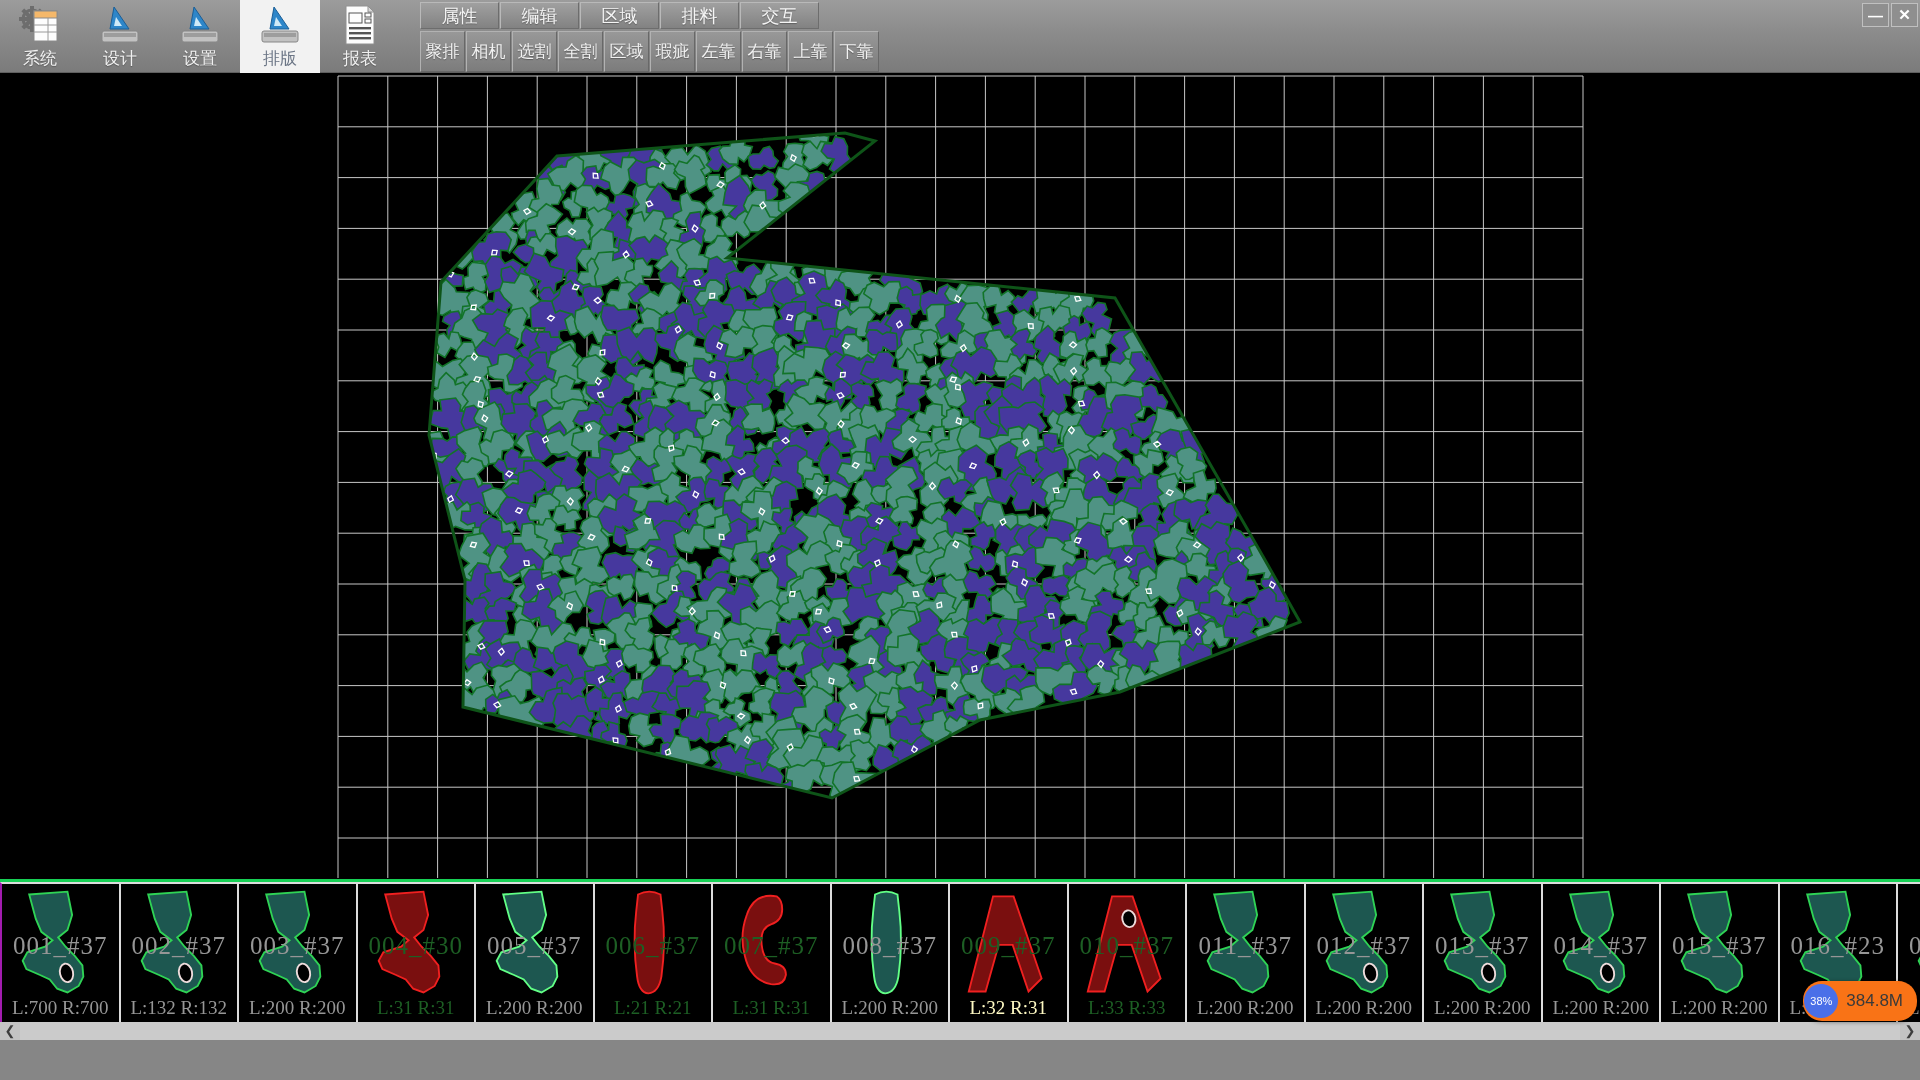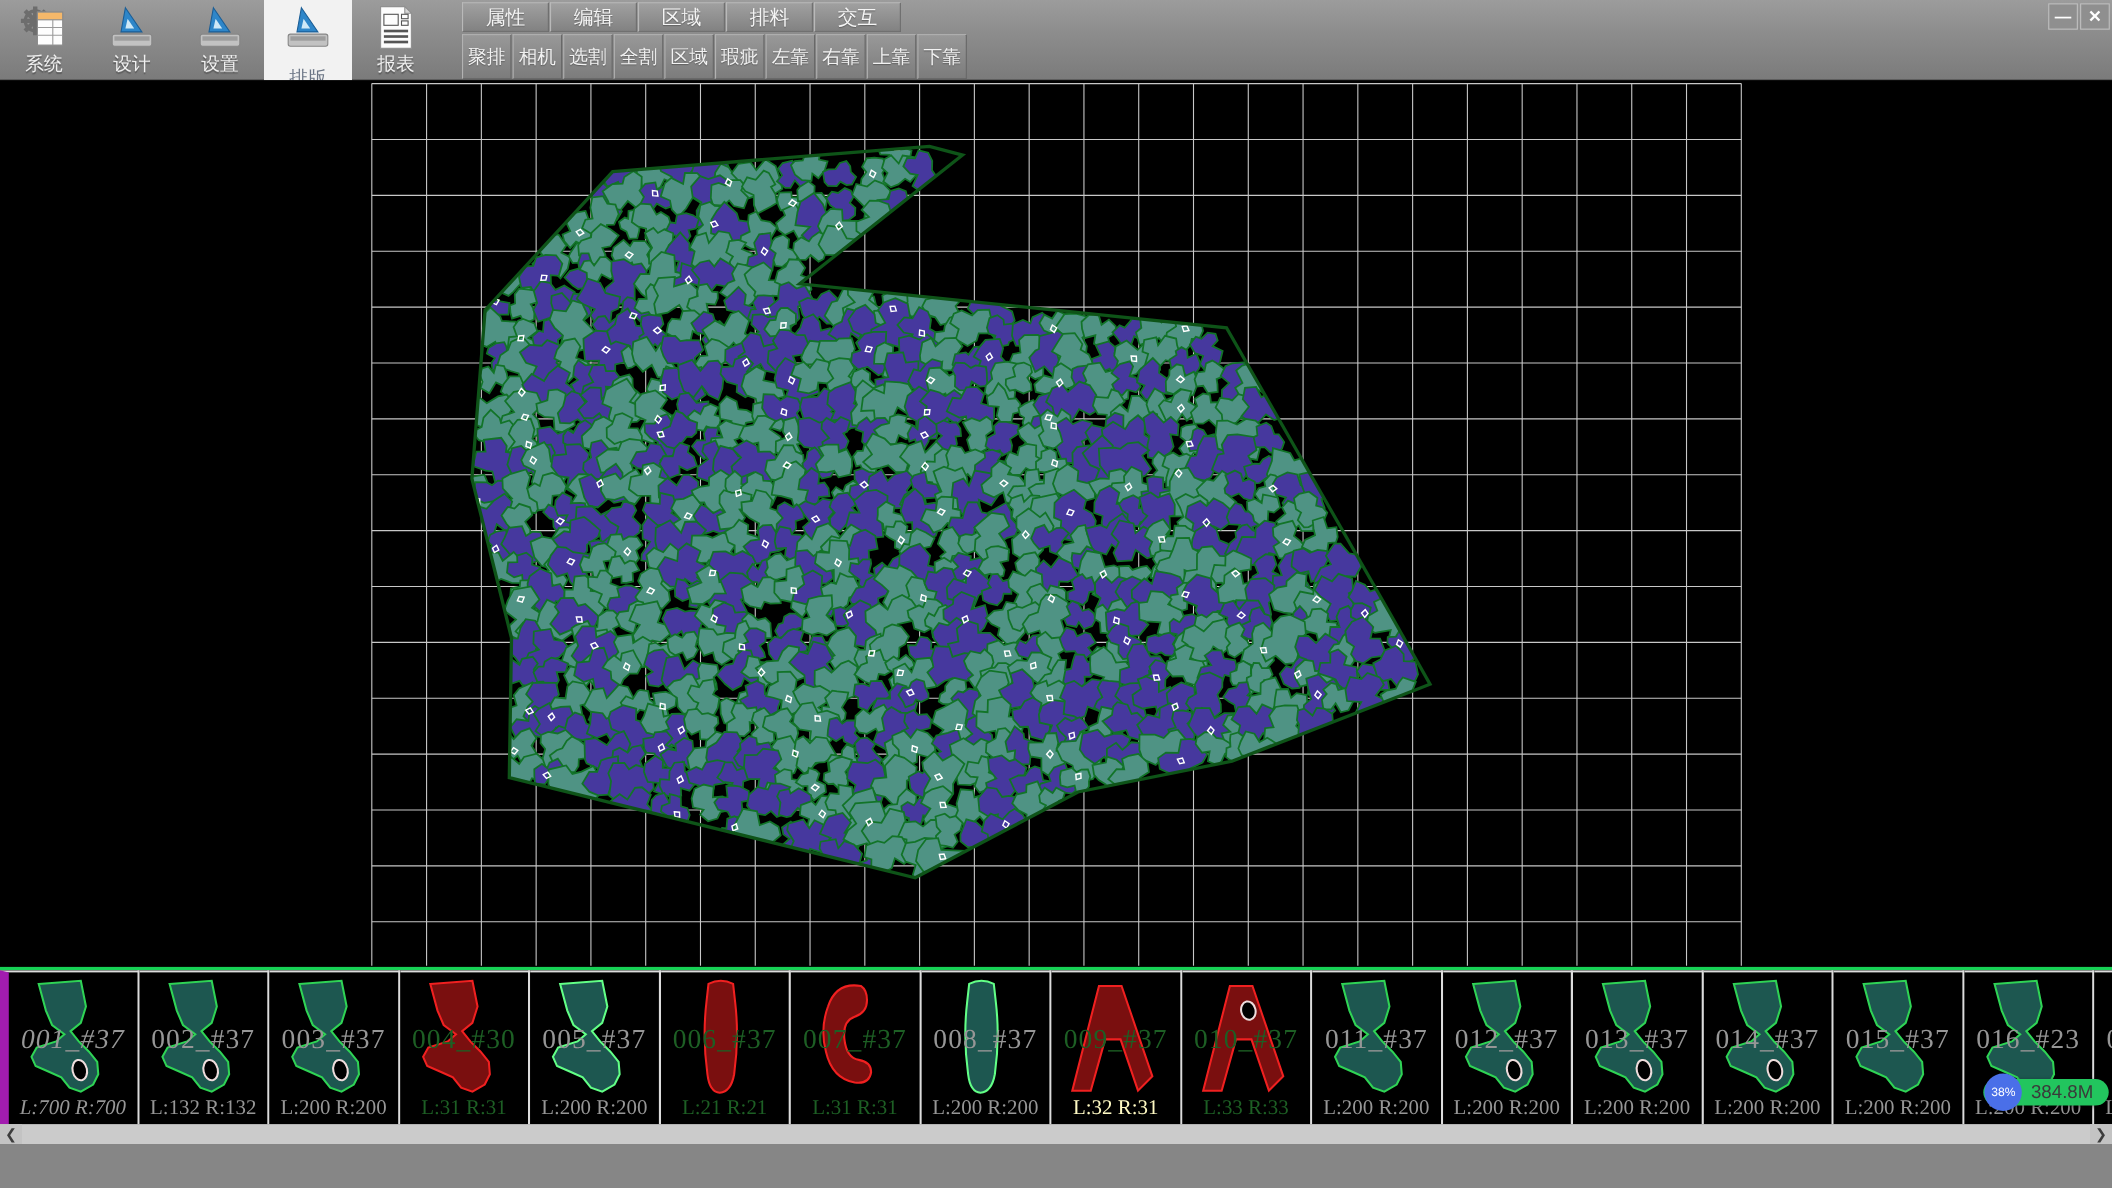--- a/index.html
+++ b/index.html
@@ -6,21 +6,21 @@
   body{width:1920px;height:1080px;position:relative;overflow:hidden;
        font-family:"Liberation Sans",sans-serif;-webkit-font-smoothing:antialiased;}
 
   
   .titlebar{position:absolute;left:0;top:0;width:1920px;height:73px;
     background:linear-gradient(180deg,#9c9c9c 0%,#8d8d8d 40%,#7b7b7b 100%);
     border-bottom:1px solid #5f5f5f;box-sizing:border-box;}
   .app-bar{position:absolute;left:0;top:0;height:73px;display:flex;}
   .app-btn{width:80px;height:73px;display:flex;flex-direction:column;align-items:center;
     justify-content:flex-start;cursor:default;}
-  .app-btn.active{background:#f2f2f2;gap:12px;}
+  .app-btn.active{background:#f2f2f2;}
   .app-icon{width:46px;height:46px;margin-top:2px;}
   .app-icon svg{width:100%;height:100%;}
   .app-label{font-size:17px;color:#f0f0f0;text-shadow:0 1px 1px #5a5a5a;margin-top:-1px;}
   .app-btn.active .app-label{color:#6b7585;text-shadow:none;}
 
   .menu-bar{position:absolute;left:420px;top:2px;height:28px;display:flex;}
   .menu-btn{width:79px;height:27px;margin-right:1px;font-size:18px;color:#f5f5f5;
     text-shadow:0 1px 1px #606060;background:linear-gradient(180deg,#a0a0a0,#828282);
     border:1px solid;border-color:#b9b9b9 #6d6d6d #6d6d6d #b9b9b9;box-sizing:border-box;
     display:flex;align-items:center;justify-content:center;}
@@ -36,37 +36,37 @@
     display:flex;align-items:center;justify-content:center;font-weight:bold;}
 
   
   #canvas-area{position:absolute;left:0;top:73px;width:1920px;height:806px;background:#000;}
 
   
   #strip{position:absolute;left:0;top:879px;width:1920px;height:143px;background:#000;
     border-top:3px solid #17d055;box-sizing:border-box;display:flex;overflow:hidden;}
   .thumb-cell{flex:0 0 116.5px;height:138px;background:#000;position:relative;
     border:2px solid #dcdcdc;border-left:none;box-sizing:content-box;}
-  .thumb-cell:first-child{border-left:8px solid #a21caf;font-style:italic;}
+  .thumb-cell:first-child{border-left:2px solid #a21caf;}
   .thumb-shape{position:absolute;left:10px;top:3px;width:96px;height:112px;}
   .thumb-id{position:absolute;left:0;right:0;top:48px;text-align:center;
     font-family:"Liberation Serif",serif;font-size:25px;letter-spacing:1px;white-space:nowrap;}
   .thumb-lr{position:absolute;left:0;right:0;bottom:3px;text-align:center;
     font-family:"Liberation Serif",serif;font-size:19px;white-space:nowrap;}
 
   
   #hscroll{position:absolute;left:0;top:1022px;width:1920px;height:18px;background:#cbcbcb;}
   .scroll-btn{position:absolute;top:0;width:20px;height:18px;background:#c3c3c3;
     color:#3d3d3d;font-size:13px;line-height:18px;text-align:center;}
   #scroll-left{left:0;}
   #scroll-right{right:0;}
   #statusbar{position:absolute;left:0;top:1040px;width:1920px;height:40px;background:#868686;}
 
   
-  #badge{position:absolute;top:981px;right:3px;height:24px;background:#22c55e;border-radius:19px;
+  #badge{position:absolute;top:981px;right:3px;height:40px;background:#f97316;border-radius:19px;
     display:flex;align-items:center;box-shadow:0 1px 4px rgba(0,0,0,.45);padding-right:14px;z-index:5;margin-left:28px;}
   #badge-circle{width:34px;height:34px;border-radius:50%;margin:1px;display:flex;
     align-items:center;justify-content:center;color:#fff;font-size:11px;}
   #badge-mem{font-size:17px;color:#3a3a3a;margin-left:7px;}
 </style>
 </head>
 <body>
 
 <div class="titlebar">
   <div class="app-bar" id="app-bar">

